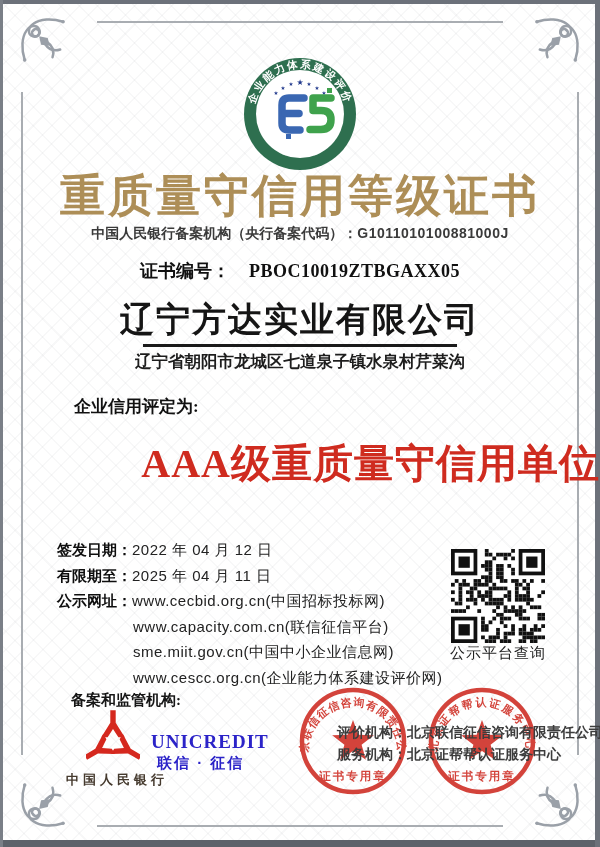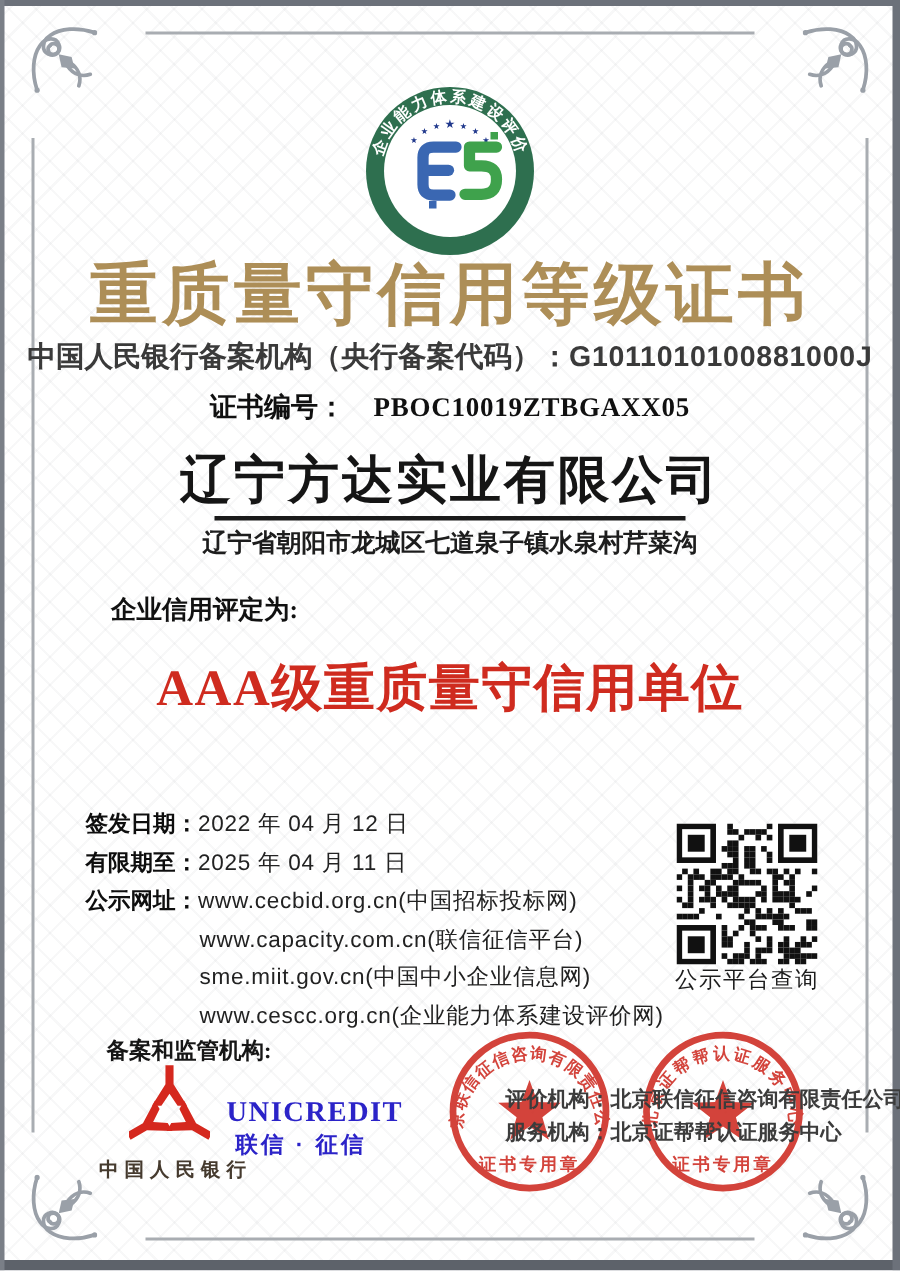--- a/index.html
+++ b/index.html
@@ -27,36 +27,36 @@
   .corner{width:46px;height:46px;}
   .corner.tl{left:19px;top:16px;}
   .corner.tr{right:19px;top:16px;transform:scaleX(-1);}
   .corner.bl{left:19px;bottom:18px;transform:scaleY(-1);}
   .corner.br{right:19px;bottom:18px;transform:scale(-1,-1);}
 
   .emblem{left:243px;top:57px;width:114px;height:114px;}
 
   .cert-title{left:0;right:0;top:166px;text-align:center;font-size:45px;font-weight:900;
     color:#ad8e57;letter-spacing:3px;font-family:"Liberation Sans","DejaVu Sans",sans-serif;}
-  .cert-subtitle{left:0;right:0;top:225px;text-align:center;font-size:19px;color:#3a3a3a;font-weight:600;}
+  .cert-subtitle{left:0;right:0;top:225px;text-align:center;font-size:14px;color:#3a3a3a;font-weight:600;}
   .cert-subtitle .code{letter-spacing:.5px;}
 
   .cert-no{left:0;right:0;top:259px;text-align:center;font-size:18px;font-weight:700;color:#101010;
     font-family:"Liberation Serif","DejaVu Serif",serif;}
   .cert-no .num{letter-spacing:.5px;margin-left:19px;}
 
   .company{left:0;right:0;top:297px;text-align:center;font-size:34px;font-weight:800;color:#151515;
     letter-spacing:2px;font-family:"Liberation Serif","DejaVu Serif",serif;}
   .company-underline{left:143px;width:314px;top:344px;height:2.5px;background:#1a1a1a;}
   .company-address{left:0;right:0;top:351px;text-align:center;font-size:16.5px;font-weight:700;color:#1d1d1d;
     font-family:"Liberation Serif","DejaVu Serif",serif;}
 
   .rating-label{left:74px;top:395px;font-size:17px;font-weight:700;color:#111;
     font-family:"Liberation Serif","DejaVu Serif",serif;}
-  .rating{left:0;right:0;top:436px;text-align:center;font-size:34px;font-weight:800;color:#cf2b1f;
+  .rating{left:0;right:0;top:436px;text-align:right;font-size:40px;font-weight:800;color:#cf2b1f;
     letter-spacing:1px;white-space:nowrap;font-family:"Liberation Serif","DejaVu Serif",serif;}
 
   .meta{left:57px;top:537px;font-size:15px;color:#222;line-height:25.5px;}
   .meta .lbl{font-weight:700;color:#0e0e0e;}
   .meta .val{letter-spacing:.5px;}
   .meta .indent{padding-left:76px;}
 
   .qr{left:451px;top:549px;width:94px;height:94px;background:#fff;}
   .qr-caption{left:438px;top:644px;width:120px;text-align:center;font-size:15px;color:#1d1d1d;
     letter-spacing:1px;font-family:"Liberation Serif","DejaVu Serif",serif;}

